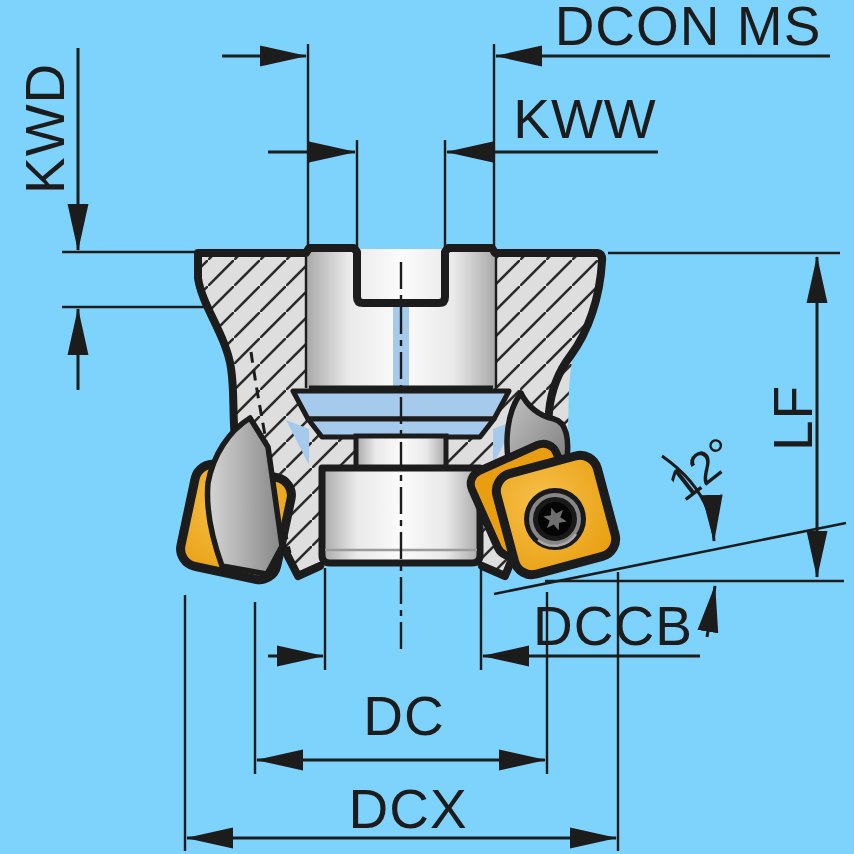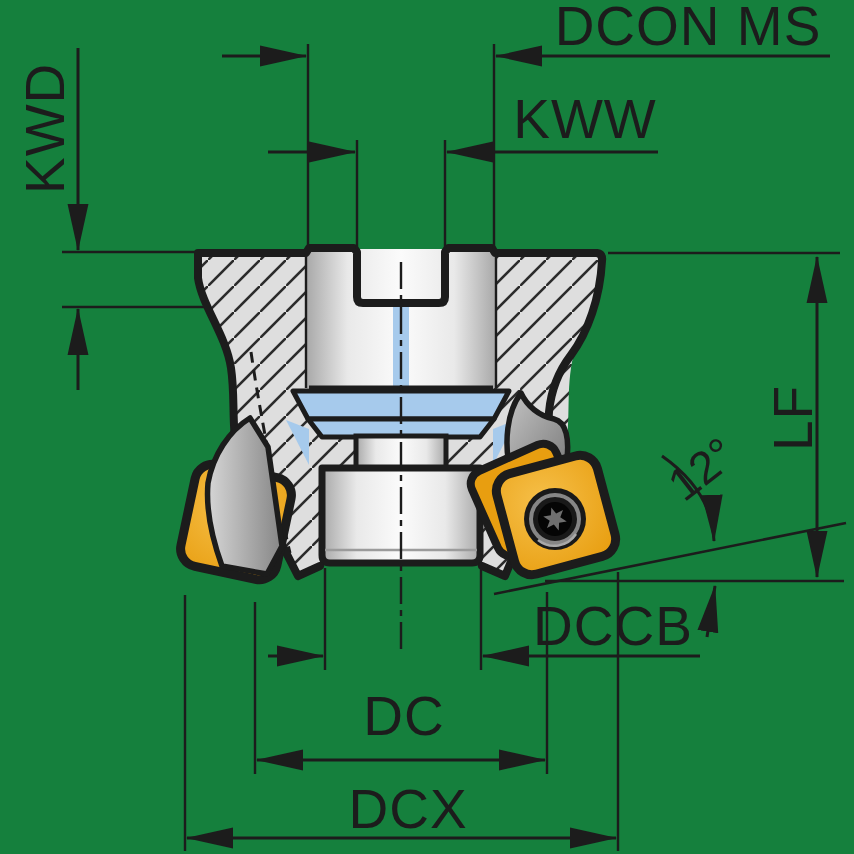--- a/index.html
+++ b/index.html
@@ -1,16 +1,16 @@
 <!DOCTYPE html>
 <html><head>
 <meta charset="utf-8">
 <style>
   html,body{margin:0;padding:0;background:#ffffff;}
-  #stage{position:relative;width:854px;height:854px;background:#15803d;overflow:hidden;
+  #stage{position:relative;width:854px;height:854px;background:#7dd3fc;overflow:hidden;
          font-family:"Liberation Sans", sans-serif;}
   svg text{font-family:"Liberation Sans", sans-serif;fill:#1c1c1c;}
   .dimtxt{font-size:55px;letter-spacing:1px;}
   .angtxt{font-size:46px;}
 </style>
 </head>
 <body>
 
 <div id="stage">
 <svg width="854" height="854" viewBox="0 0 854 854">

